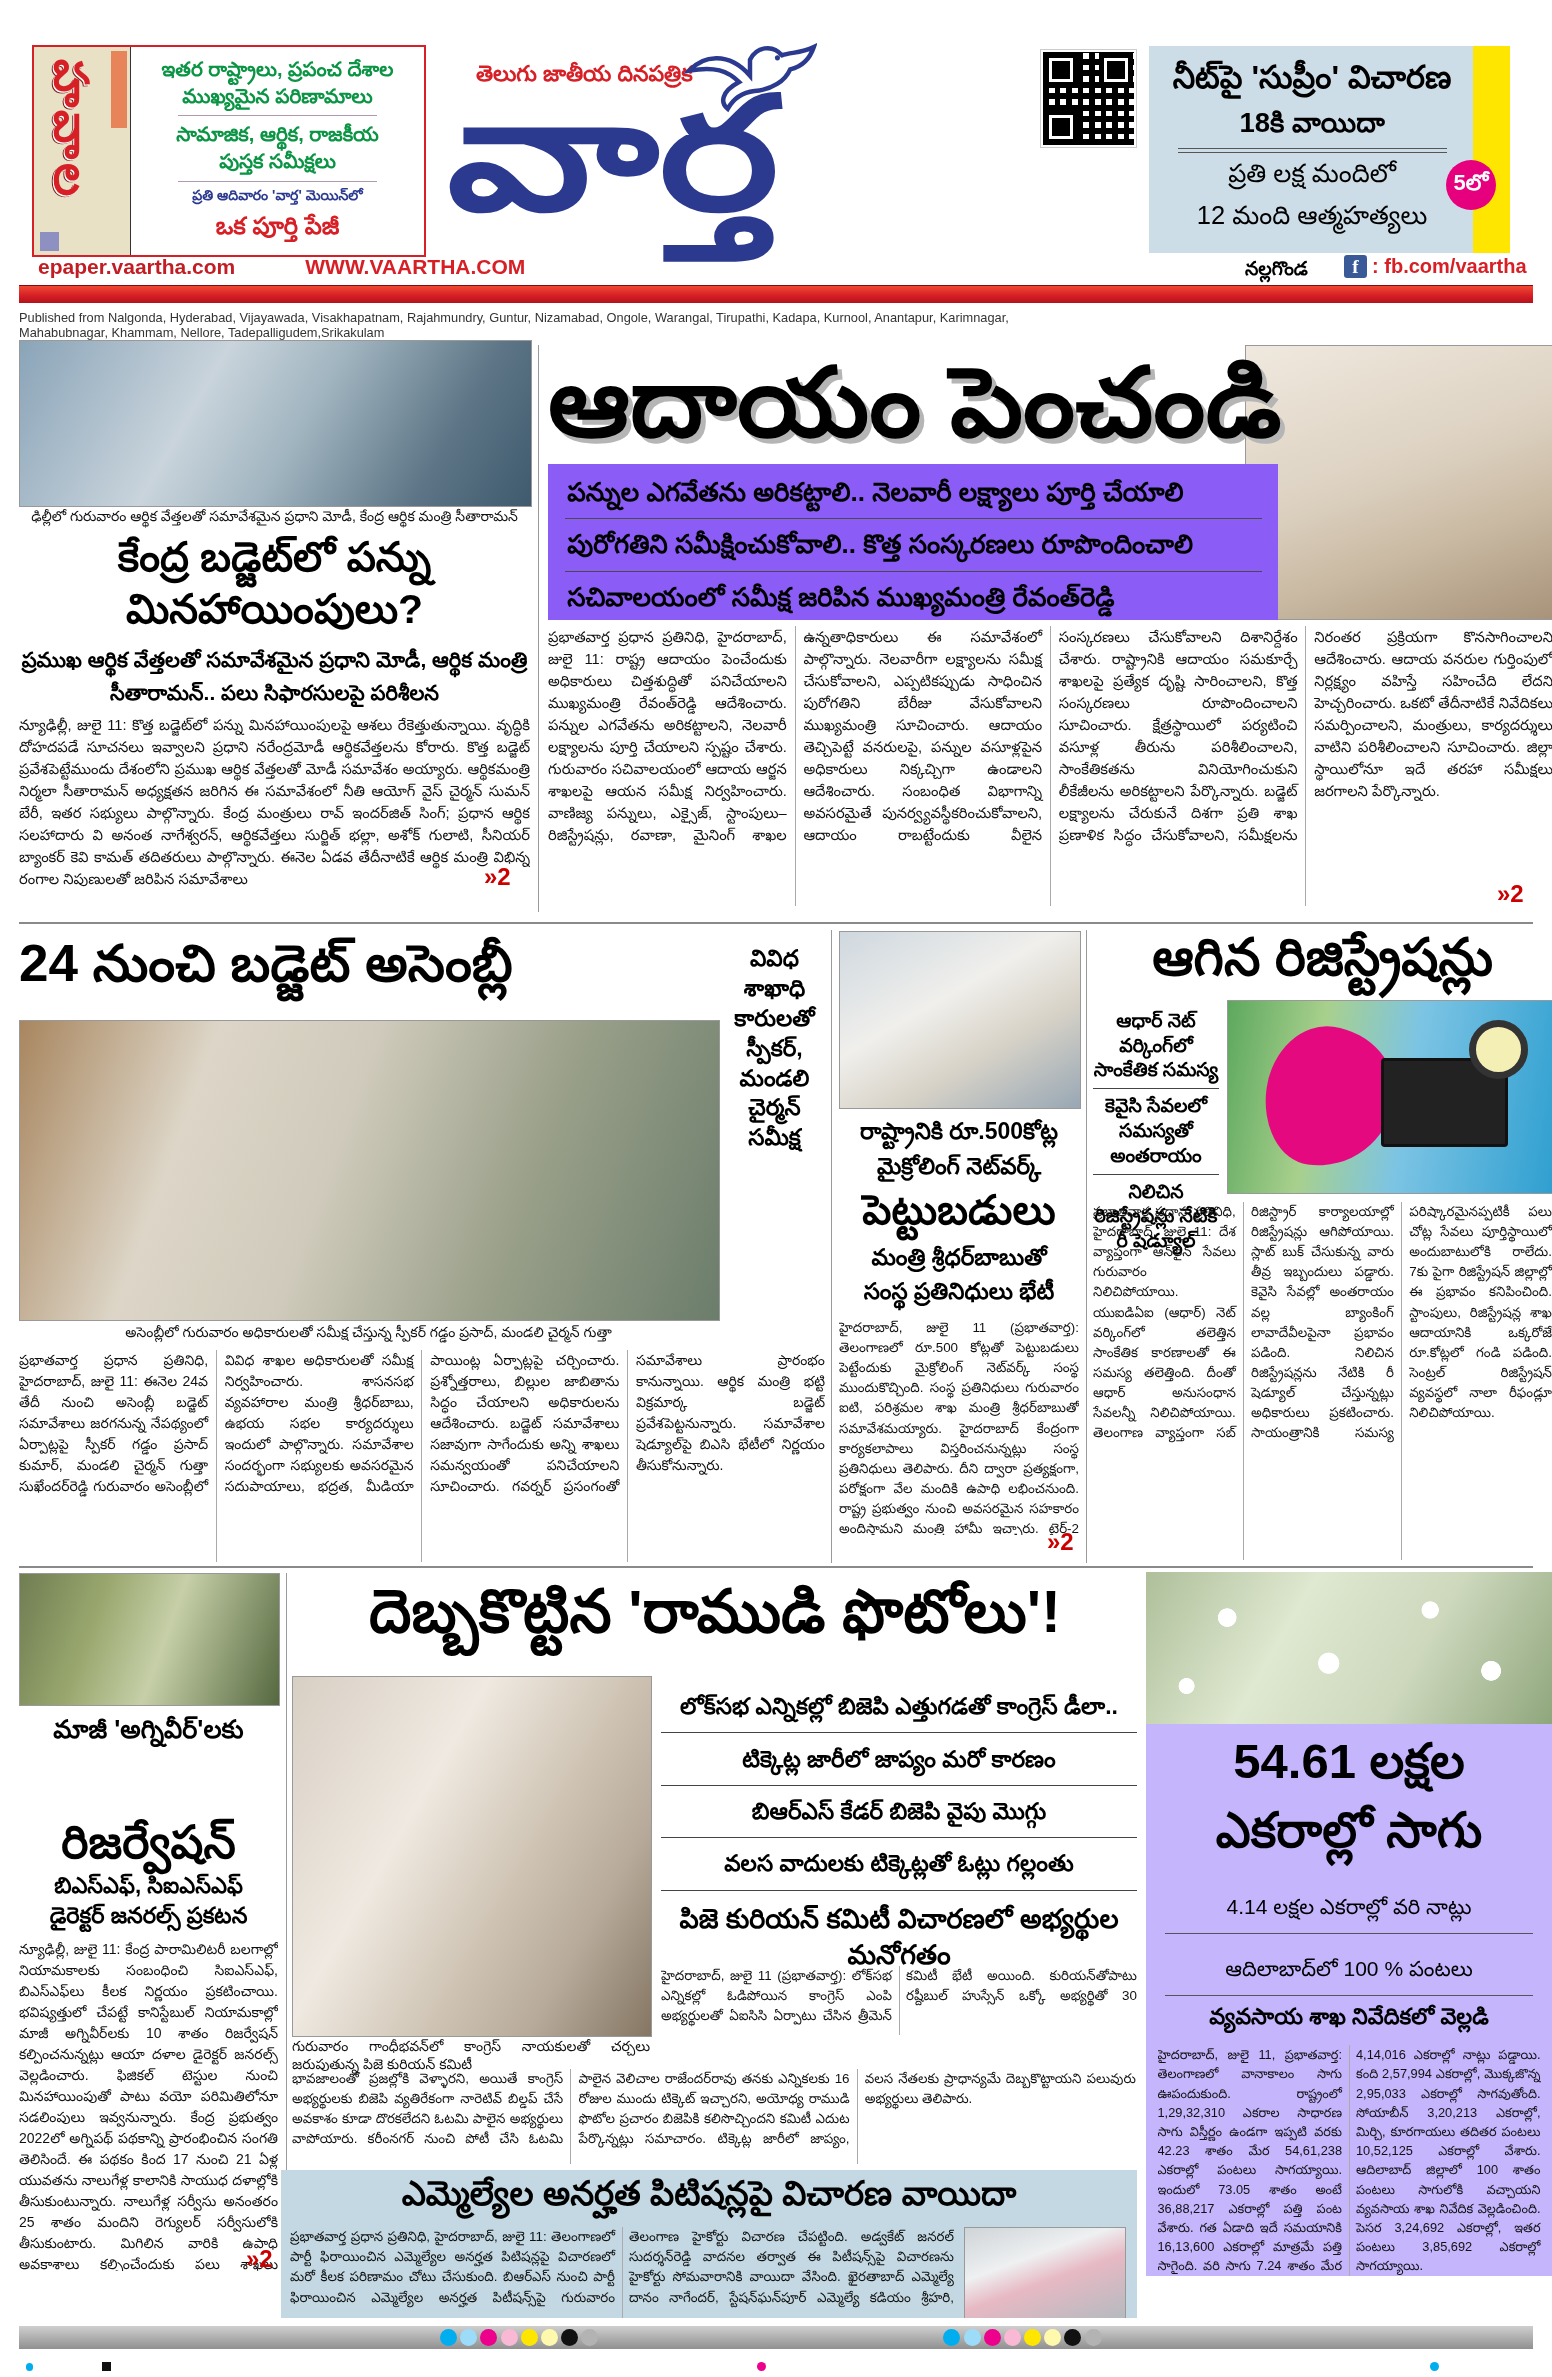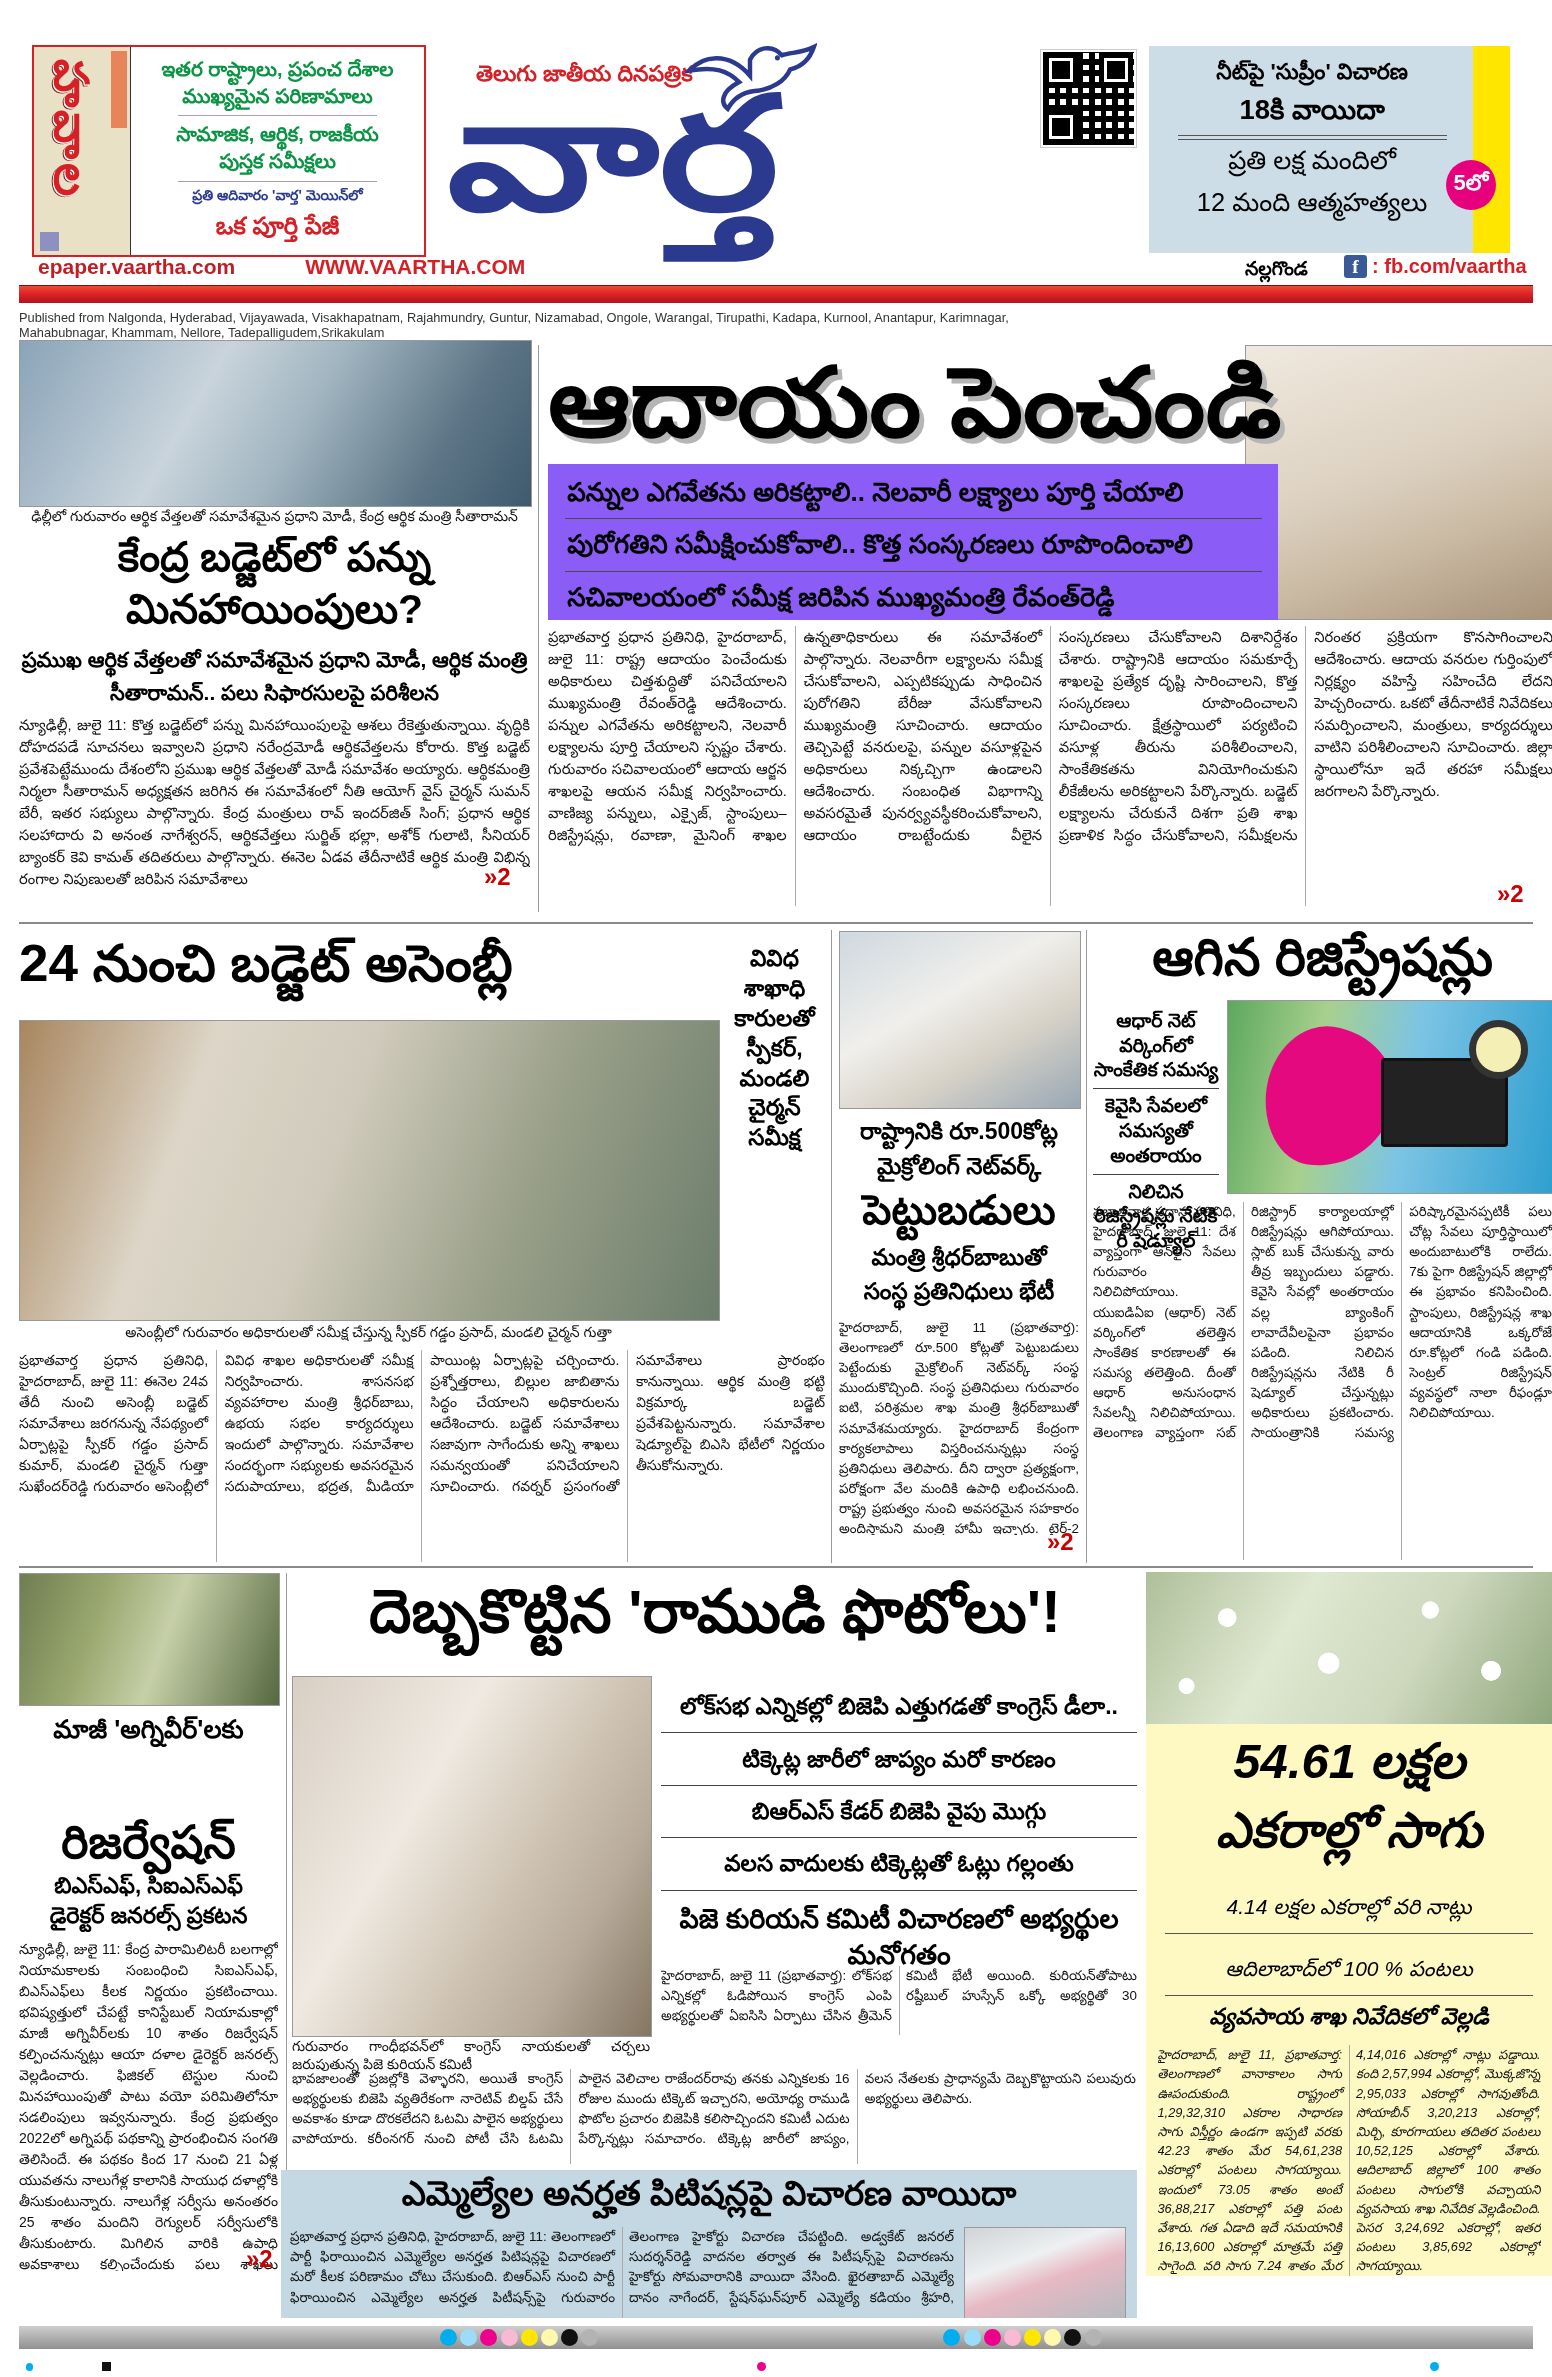--- a/index.html
+++ b/index.html
@@ -47,21 +47,21 @@
   .qr .fp::after{content:"";position:absolute;inset:3.2px;background:#000;}
   .fb-ic{width:23px;height:23px;background:#3a5a97;border-radius:3.2px;color:#fff;font-weight:bold;
          font-size:19px;display:inline-flex;align-items:center;justify-content:center;font-family:"Liberation Serif",serif;}
   .bluebox{background:#8b5cf6;padding:2.6px 16.6px;}
   .bluebox .bl{font-size:26px;font-weight:bold;padding:10.2px 2.6px;line-height:1.2;}
   .bluebox .bl + .bl{border-top:1.9px solid #4a4a4a;}
   .graybar{background:linear-gradient(#cfcfcf,#909090);display:flex;align-items:center;}
   .dotgrp{display:flex;gap:3.2px;margin-left:421px;}
   .dotgrp + .dotgrp{margin-left:345px;}
   .dot{width:17px;height:17px;border-radius:50%;}
-  .lavpanel{background:#fef9c3;overflow:hidden;font-style:italic;}
+  .lavpanel{background:#c4b5fd;overflow:hidden;}
   .mlabox{background:#c3d8e2;overflow:hidden;}
 </style>
 </head>
 <body>
 
 <div class="page">
 
   <div class="abs leftbox" style="left:32px;top:45px;width:390px;height:208px;">
     <div class="leftbox-art">
       <div class="vert-logo">హవాల</div>
@@ -97,21 +97,21 @@
   <div class="abs qr" style="left:1041px;top:50px;width:91px;height:93px;">
     <div class="fp" style="left:1.3px;top:1.3px;"></div>
     <div class="fp" style="right:1.3px;top:1.3px;"></div>
     <div class="fp" style="left:1.3px;bottom:1.3px;"></div>
   </div>
 
   <div class="abs rightbox" style="left:1149px;top:46px;width:361px;height:207px;">
     <div class="ybar"></div>
     <div class="badge">5లో</div>
     <div style="padding:12.8px 45px 0 10.2px;">
-      <div class="ctr bold" style="font-size:22px;text-align:center;">నీట్‌పై 'సుప్రీం' విచారణ</div>
+      <div class="ctr bold" style="font-size:32px;text-align:center;">నీట్‌పై 'సుప్రీం' విచారణ</div>
       <div class="ctr bold" style="font-size:27.5px;padding-top:3.8px;">18కి వాయిదా</div>
       <div class="dblline"></div>
       <div class="ctr" style="font-size:25.5px;padding-top:2.6px;">ప్రతి లక్ష మందిలో</div>
       <div class="ctr" style="font-size:25.5px;padding-top:6.4px;">12 మంది ఆత్మహత్యలు</div>
     </div>
   </div>
 
   <div class="abs bold" style="left:1245px;top:258px;font-size:19px;">నల్లగొండ</div>
   <div class="abs" style="left:1344px;top:255px;display:flex;align-items:center;gap:5.1px;">
     <span class="fb-ic">f</span>

